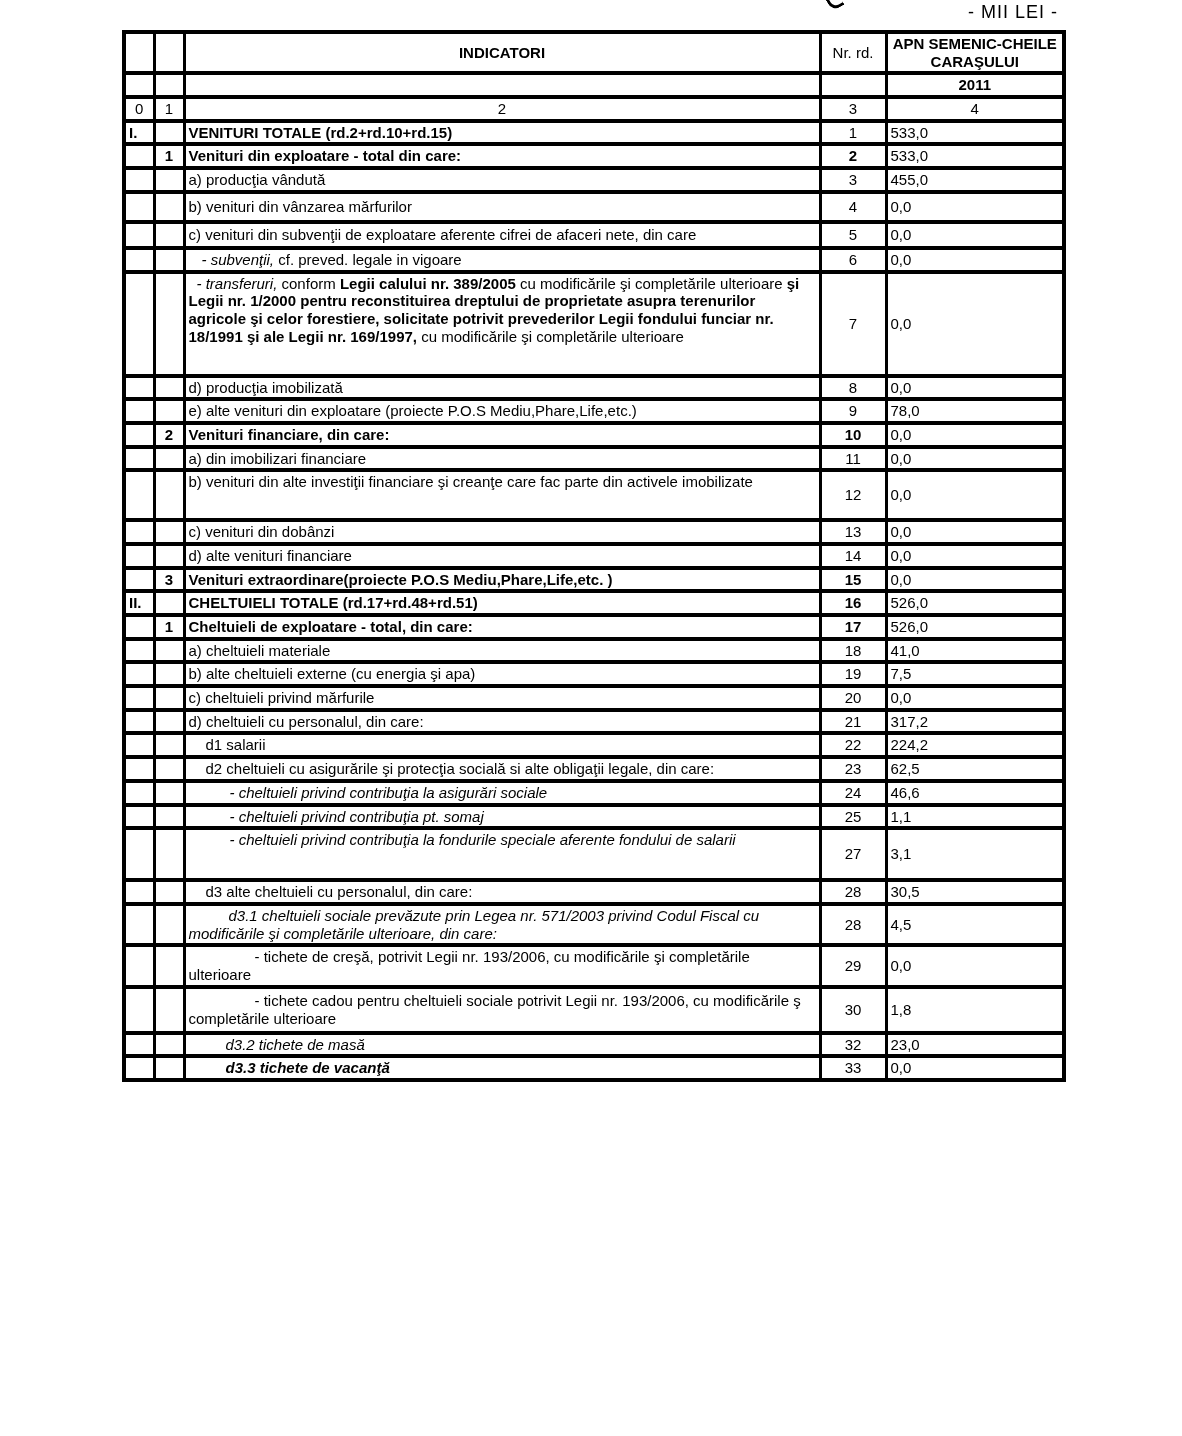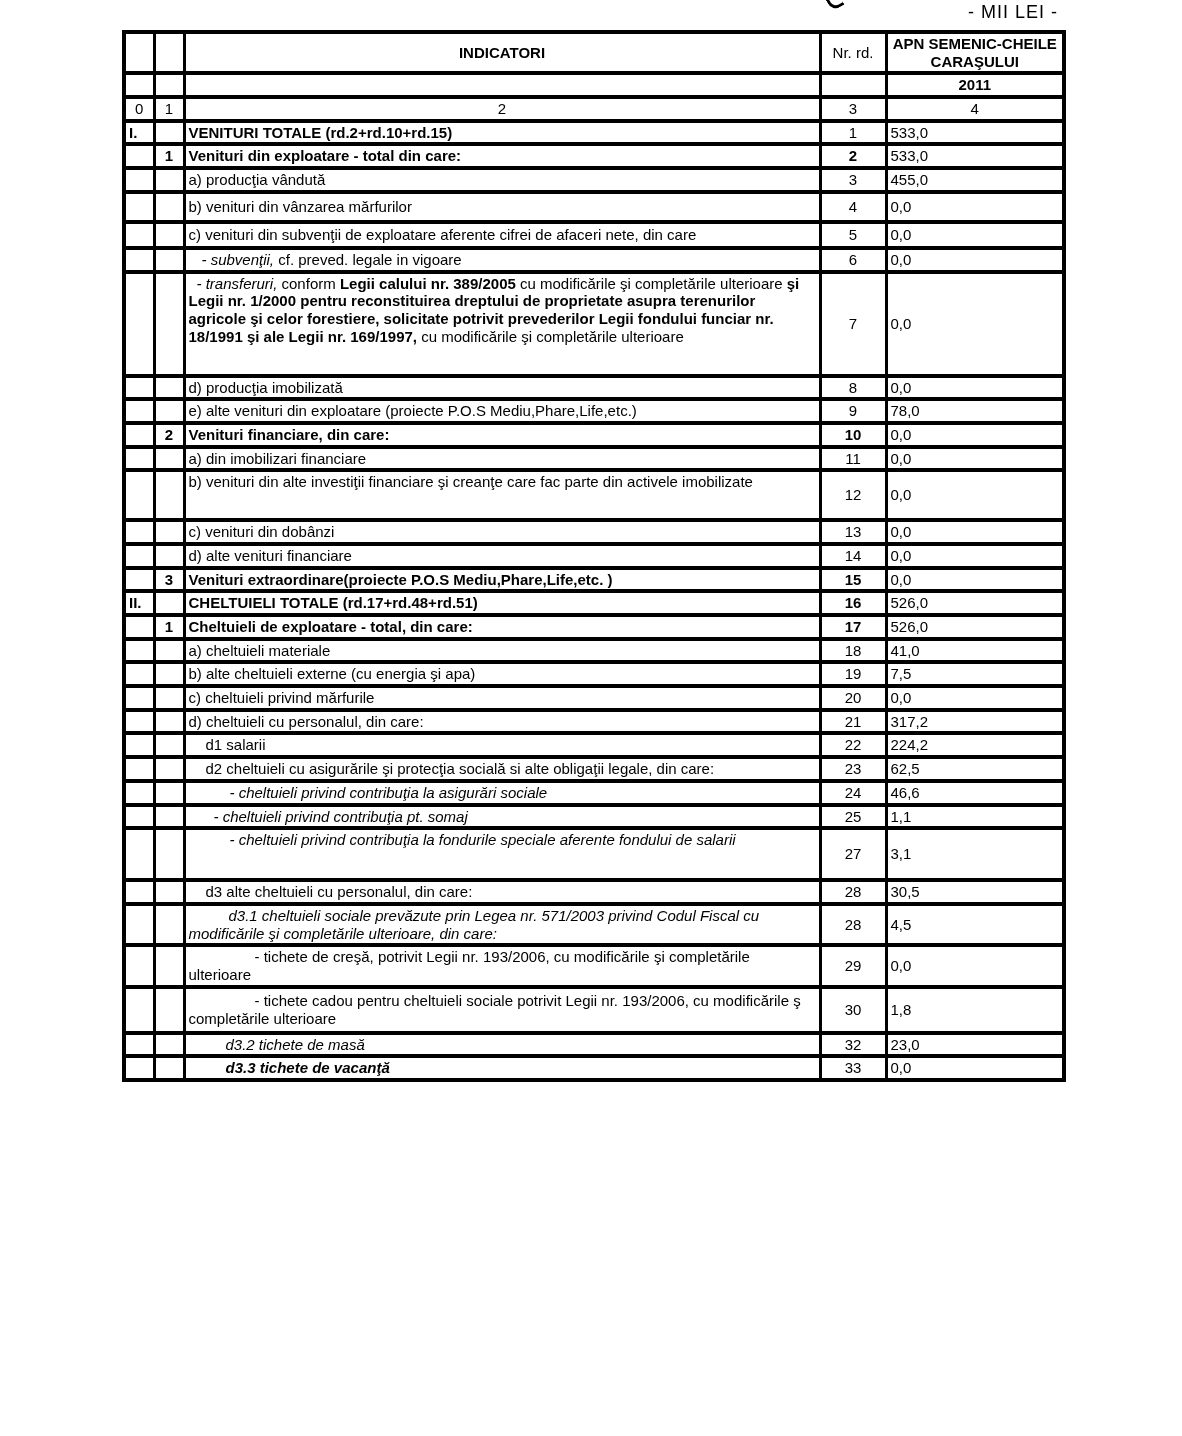--- a/index.html
+++ b/index.html
@@ -239,21 +239,21 @@
         <tr style="height: 20px;">
           <td class="cA"></td>
           <td class="cB"></td>
           <td class="cInd" style="padding-left: 44px;"><span class="i">- cheltuieli privind contribuţia la asigurări sociale</span></td>
           <td class="cNr">24</td>
           <td class="cVal">46,6</td>
         </tr>
         <tr style="height: 20px;">
           <td class="cA"></td>
           <td class="cB"></td>
-          <td class="cInd" style="padding-left: 28px;"><span class="i">- cheltuieli privind contribuţia pt. somaj</span></td>
+          <td class="cInd" style="padding-left: 44px;"><span class="i">- cheltuieli privind contribuţia pt. somaj</span></td>
           <td class="cNr">25</td>
           <td class="cVal">1,1</td>
         </tr>
         <tr style="height: 52px;">
           <td class="cA"></td>
           <td class="cB"></td>
           <td class="cInd vtop" style="padding-left: 44px;"><span class="i">- cheltuieli privind contribuţia la fondurile speciale aferente fondului de salarii</span></td>
           <td class="cNr">27</td>
           <td class="cVal">3,1</td>
         </tr>

